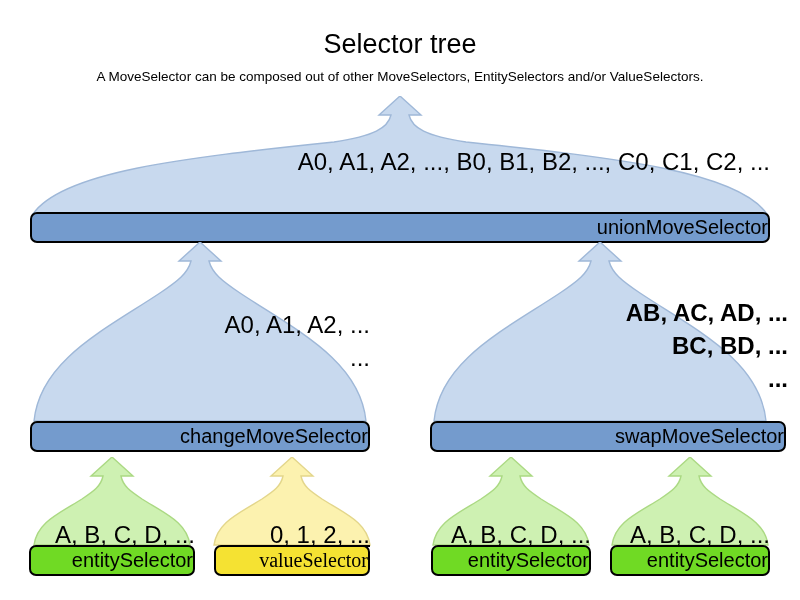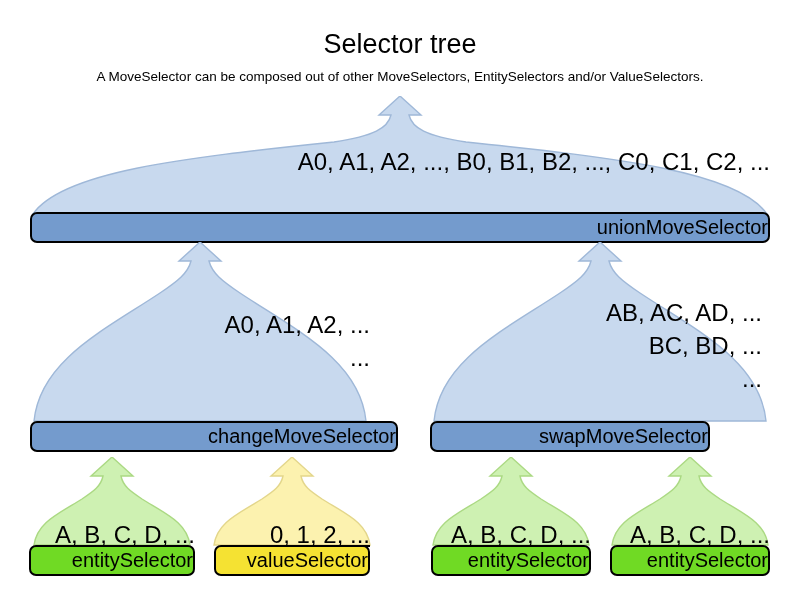--- a/index.html
+++ b/index.html
@@ -23,21 +23,21 @@
   }
   .cloud-text div{line-height:33px;}
   .cloud-text.two div{line-height:34px;}
   .bar{
     position:absolute;box-sizing:border-box;height:31px;
     border:2px solid var(--bar-border,#000);border-radius:7px;
     text-align:right;font-size:20px;line-height:26px;
   }
   .bar.blue{background:var(--blue-bar,#749bcd);}
   .bar.green{background:var(--green-bar,#70da24);}
-  .bar.yellow{background:var(--yellow-bar,#f5e232);}
+  .bar.yellow{background:var(--yellow-bar,#f5e232);font-family:Liberation Serif, serif;}
   .shape-blue{fill:var(--blue-cloud,#c8d9ee);stroke:var(--blue-cloud-border,#9fb8d8);stroke-width:1.4;}
   .shape-green{fill:var(--green-cloud,#cef1b2);stroke:var(--green-cloud-border,#abd983);stroke-width:1.4;}
   .shape-yellow{fill:var(--yellow-cloud,#fcf2af);stroke:var(--yellow-cloud-border,#e3d68b);stroke-width:1.4;}
 </style>
 </head>
 <body>
 
 <div id="canvas">
 
   <div class="title">Selector tree</div>
@@ -51,31 +51,31 @@
   </div>
   <div class="bar blue" style="left:30px;top:212px;width:740px;">unionMoveSelector</div>
 
   <svg class="funnel" style="left:30px;top:242px;" width="340" height="180" viewBox="0 0 340 180">
     <path class="shape-blue" d="M170,0 L191,19 L179,19 C182,31 192,39 210,51 C264,87 330,118 336,179 L4,179 C10,118 76,87 130,51 C148,39 158,31 161,19 L149,19 Z"></path>
   </svg>
   <div class="cloud-text" style="left:30px;top:296px;width:340px;margin-top:12px;">
     <div>A0, A1, A2, ...</div>
     <div>...</div>
   </div>
-  <div class="bar blue" style="left:30px;top:421px;width:368px;padding-left:12px;">changeMoveSelector</div>
+  <div class="bar blue" style="left:30px;top:421px;width:340px;padding-left:12px;">changeMoveSelector</div>
 
   <svg class="funnel" style="left:430px;top:242px;" width="340" height="180" viewBox="0 0 340 180">
     <path class="shape-blue" d="M170,0 L191,19 L179,19 C182,31 192,39 210,51 C264,87 330,118 336,179 L4,179 C10,118 76,87 130,51 C148,39 158,31 161,19 L149,19 Z"></path>
   </svg>
-  <div class="cloud-text" style="left:422px;top:296px;width:340px;">
+  <div class="cloud-text" style="left:448px;top:296px;width:340px;font-weight:bold;">
     <div>AB, AC, AD, ...</div>
     <div>BC, BD, ...</div>
     <div>...</div>
   </div>
-  <div class="bar blue" style="left:430px;top:421px;width:280px;">swapMoveSelector</div>
+  <div class="bar blue" style="left:430px;top:421px;width:356px;">swapMoveSelector</div>
 
   <svg class="funnel" style="left:32px;top:457px;" width="160" height="89" viewBox="0 0 160 89">
     <path class="shape-green" d="M80,0 L101,19 L89,19 C91,29 98,34 110,42 C136,58 155,66 158,88 L2,88 C5,66 24,58 50,42 C62,34 69,29 71,19 L59,19 Z"></path>
   </svg>
   <div class="cloud-text" style="left:29px;top:518px;width:166px;">
     <div>A, B, C, D, ...</div>
   </div>
   <div class="bar green" style="left:29px;top:545px;width:166px;">entitySelector</div>
 
   <svg class="funnel" style="left:212px;top:457px;" width="160" height="89" viewBox="0 0 160 89">

